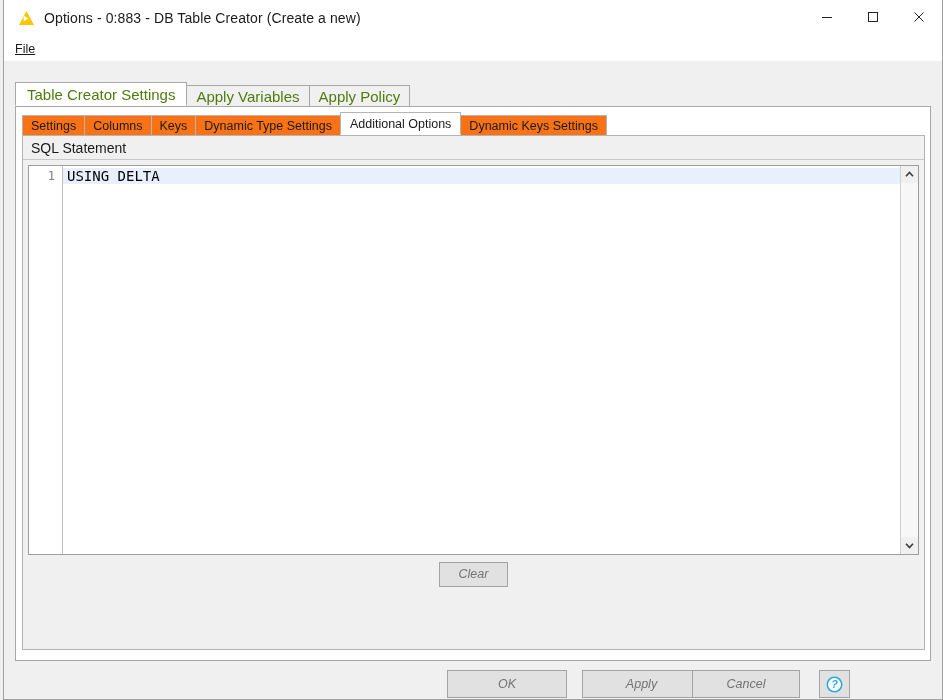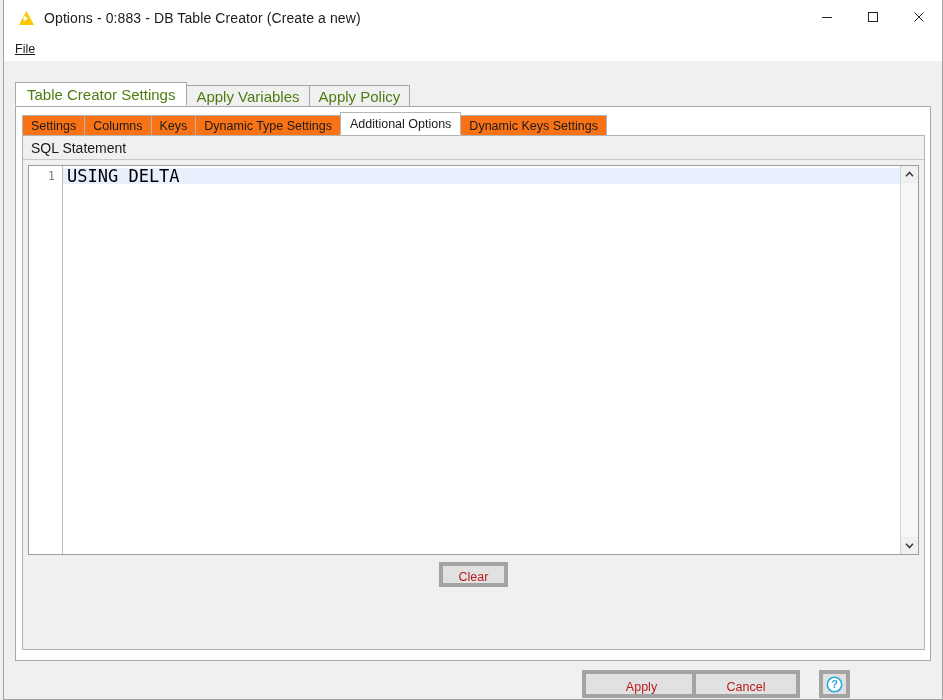--- a/index.html
+++ b/index.html
@@ -230,21 +230,21 @@
     flex: 1 1 auto;
     background: #ffffff;
     padding-top: 2px;
     overflow: hidden;
   }
   .code-line {
     height: 16px;
     line-height: 16px;
     padding-left: 4px;
     font-family: "DejaVu Sans Mono", monospace;
-    font-size: 17px;
+    font-size: 14px;
     color: #000000;
     white-space: pre;
   }
   .code-line.current {
     background: #e8f0fd;
   }
   #vscroll {
     width: 17px;
     flex: 0 0 17px;
     background: #f0f0f0;
@@ -271,26 +271,27 @@
   #clear-row {
     position: absolute;
     left: 0;
     top: 426px;
     width: 100%;
     display: flex;
     justify-content: center;
   }
   .btn {
     background: #e1e1e1;
-    border: 4px solid #a3a3a3;
+    border: 1px solid #a3a3a3;
     font-family: "Liberation Sans", sans-serif;
     font-size: 12.5px;
-    color: #b91c1c;
+    color: #737373;
     text-align: center;
     box-sizing: border-box;
+    font-style: italic;
   }
   #clear-btn {
     width: 69px;
     height: 25px;
     line-height: 23px;
   }
 
   
   #footer {
     position: absolute;
@@ -401,20 +402,21 @@
         </div>
 
         <div id="clear-row">
           <div class="btn" id="clear-btn">Clear</div>
         </div>
 
       </div>
     </div>
 
     <div id="footer">
+      <div class="btn footer-btn" id="ok-btn">OK</div>
       <div class="btn footer-btn" id="apply-btn">Apply</div>
       <div class="btn footer-btn" id="cancel-btn">Cancel</div>
       <div class="btn" id="help-btn">
         <svg width="19" height="19" viewBox="0 0 19 19">
           <circle cx="9.5" cy="9.5" r="8" fill="#29ABE2"></circle>
           <circle cx="9.5" cy="9.5" r="6.4" fill="#ffffff"></circle>
           <text x="9.5" y="13.4" text-anchor="middle" font-family="'Liberation Sans', sans-serif" font-size="11" font-weight="bold" fill="#29ABE2">?</text>
         </svg>
       </div>
     </div>

